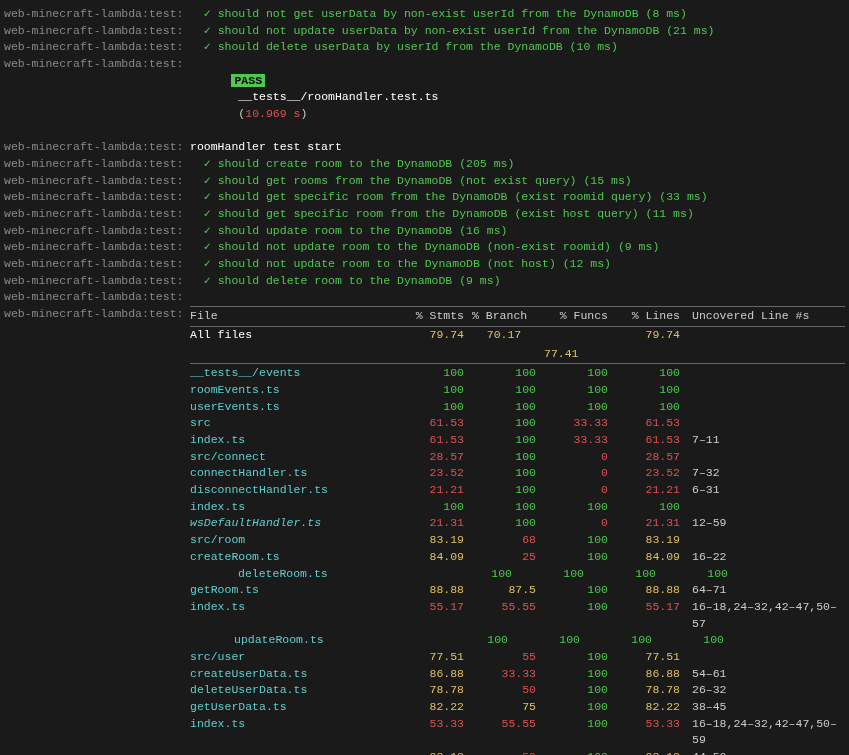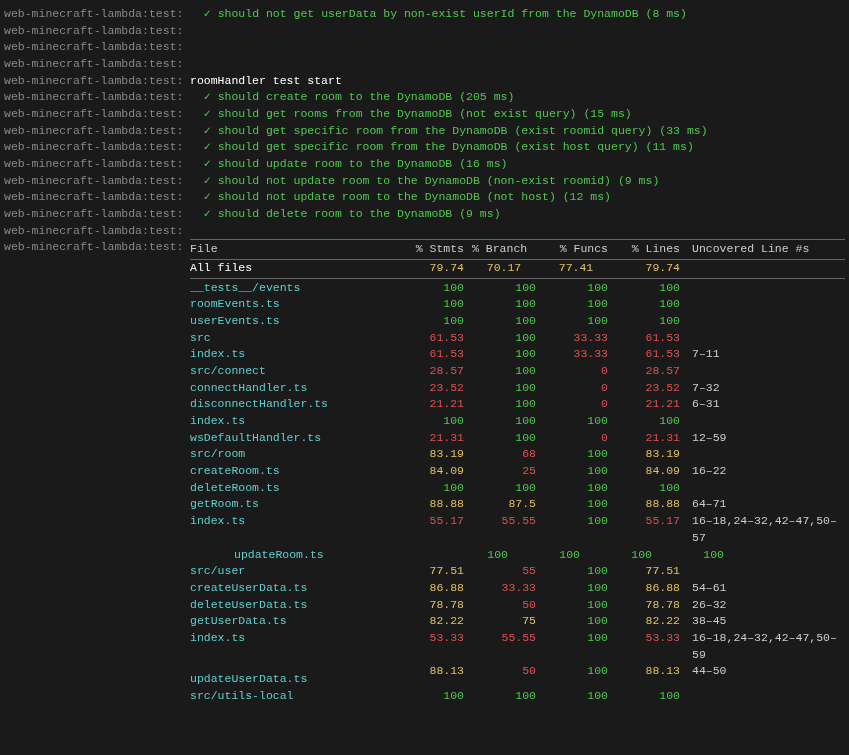--- a/index.html
+++ b/index.html
@@ -42,27 +42,34 @@
 <body>
 
 <div id="app">
 
   <div class="terminal-line">
     <span class="prefix">web-minecraft-lambda:test:</span>
     <span class="content green">  ✓ should not get userData by non-exist userId from the DynamoDB (8 ms)</span>
   </div>
   <div class="terminal-line">
     <span class="prefix">web-minecraft-lambda:test:</span>
-  </div>
-  <div class="terminal-line">
-    <span class="prefix">web-minecraft-lambda:test:</span>
-  </div>
-
-  <div class="terminal-line">
-    <span class="prefix">web-minecraft-lambda:test:</span>
+    <span class="content green">  ✓ should not update userData by non-exist userId from the DynamoDB (21 ms)</span>
+  </div>
+  <div class="terminal-line">
+    <span class="prefix">web-minecraft-lambda:test:</span>
+    <span class="content green">  ✓ should delete userData by userId from the DynamoDB (10 ms)</span>
+  </div>
+
+  <div class="terminal-line">
+    <span class="prefix">web-minecraft-lambda:test:</span>
+    <span class="content">
+      <span class="pass-badge">PASS</span>
+      <span class="white"> __tests__/roomHandler.test.ts</span>
+      <span style="color:#cccccc"> (</span><span class="pass-time">10.969 s</span><span style="color:#cccccc">)</span>
+    </span>
   </div>
 
   <div class="terminal-line">
     <span class="prefix">web-minecraft-lambda:test:</span>
     <span class="content white">roomHandler test start</span>
   </div>
 
   <div class="terminal-line">
     <span class="prefix">web-minecraft-lambda:test:</span>
     <span class="content green">  ✓ should create room to the DynamoDB (205 ms)</span>
@@ -112,21 +119,21 @@
         <span style="width:72px; min-width:72px; text-align:right; padding-right:8px; color:#cccccc;">% Funcs</span>
         <span style="width:72px; min-width:72px; text-align:right; padding-right:8px; color:#cccccc;">% Lines</span>
         <span style="flex:1; padding-left:4px; color:#cccccc;">Uncovered Line #s</span>
       </div>
 
       <div id="table-body">
           <div style="display: flex;">
     <span style="width:210px;min-width:210px;color:#ffffff;">All files</span>
     <span style="width:72px;min-width:72px;text-align:right;padding-right:8px;color:#e0c060;">79.74</span>
     <span style="width:72px;min-width:72px;text-align:center;padding-right:8px;color:#e0c060;">70.17</span>
-    <span style="width:72px;min-width:72px;text-align:center;padding-right:8px;color:#e0c060;">77.41</span>
+    <span style="width:72px;min-width:72px;text-align:left;padding-right:8px;color:#e0c060;margin-top:19px;">77.41</span>
     <span style="width:72px;min-width:72px;text-align:right;padding-right:8px;color:#e0c060;">79.74</span>
     <span style="flex:1;padding-left:4px;color:#cccccc;"></span>
   </div>
           <div style="border-top: 1px solid rgb(102, 102, 102); margin: 1px 0px;"></div>
           <div style="display: flex;">
     <span style="width:210px;min-width:210px;color:#5ecfcf;">  __tests__/events</span>
     <span style="width:72px;min-width:72px;text-align:right;padding-right:8px;color:#4ec94e;">100</span>
     <span style="width:72px;min-width:72px;text-align:right;padding-right:8px;color:#4ec94e;">100</span>
     <span style="width:72px;min-width:72px;text-align:right;padding-right:8px;color:#4ec94e;">100</span>
     <span style="width:72px;min-width:72px;text-align:right;padding-right:8px;color:#4ec94e;">100</span>
@@ -190,21 +197,21 @@
   </div>
           <div style="display: flex;">
     <span style="width:210px;min-width:210px;color:#5ecfcf;">    index.ts</span>
     <span style="width:72px;min-width:72px;text-align:right;padding-right:8px;color:#4ec94e;">100</span>
     <span style="width:72px;min-width:72px;text-align:right;padding-right:8px;color:#4ec94e;">100</span>
     <span style="width:72px;min-width:72px;text-align:right;padding-right:8px;color:#4ec94e;">100</span>
     <span style="width:72px;min-width:72px;text-align:right;padding-right:8px;color:#4ec94e;">100</span>
     <span style="flex:1;padding-left:4px;color:#cccccc;"></span>
   </div>
           <div style="display: flex;">
-    <span style="width:210px;min-width:210px;color:#5ecfcf;">    wsDefaultHandler.ts</span>
+    <span style="width:210px;min-width:210px;color:#5ecfcf;font-style:italic;">    wsDefaultHandler.ts</span>
     <span style="width:72px;min-width:72px;text-align:right;padding-right:8px;color:#e05050;">21.31</span>
     <span style="width:72px;min-width:72px;text-align:right;padding-right:8px;color:#4ec94e;">100</span>
     <span style="width:72px;min-width:72px;text-align:right;padding-right:8px;color:#e05050;">0</span>
     <span style="width:72px;min-width:72px;text-align:right;padding-right:8px;color:#e05050;">21.31</span>
     <span style="flex:1;padding-left:4px;color:#cccccc;">12–59</span>
   </div>
           <div style="display: flex;">
     <span style="width:210px;min-width:210px;color:#5ecfcf;">  src/room</span>
     <span style="width:72px;min-width:72px;text-align:right;padding-right:8px;color:#e0c060;">83.19</span>
     <span style="width:72px;min-width:72px;text-align:right;padding-right:8px;color:#e05050;">68</span>
@@ -214,21 +221,21 @@
   </div>
           <div style="display: flex;">
     <span style="width:210px;min-width:210px;color:#5ecfcf;">    createRoom.ts</span>
     <span style="width:72px;min-width:72px;text-align:right;padding-right:8px;color:#e0c060;">84.09</span>
     <span style="width:72px;min-width:72px;text-align:right;padding-right:8px;color:#e05050;">25</span>
     <span style="width:72px;min-width:72px;text-align:right;padding-right:8px;color:#4ec94e;">100</span>
     <span style="width:72px;min-width:72px;text-align:right;padding-right:8px;color:#e0c060;">84.09</span>
     <span style="flex:1;padding-left:4px;color:#cccccc;">16–22</span>
   </div>
           <div style="display: flex;">
-    <span style="width:210px;min-width:210px;color:#5ecfcf;">    deleteRoom.ts</span>
+    <span style="width:210px;min-width:210px;color:#5ecfcf;margin-left:48px;">    deleteRoom.ts</span>
     <span style="width:72px;min-width:72px;text-align:right;padding-right:8px;color:#4ec94e;">100</span>
     <span style="width:72px;min-width:72px;text-align:right;padding-right:8px;color:#4ec94e;">100</span>
     <span style="width:72px;min-width:72px;text-align:right;padding-right:8px;color:#4ec94e;">100</span>
     <span style="width:72px;min-width:72px;text-align:right;padding-right:8px;color:#4ec94e;">100</span>
     <span style="flex:1;padding-left:4px;color:#cccccc;"></span>
   </div>
           <div style="display: flex;">
     <span style="width:210px;min-width:210px;color:#5ecfcf;">    getRoom.ts</span>
     <span style="width:72px;min-width:72px;text-align:right;padding-right:8px;color:#e0c060;">88.88</span>
     <span style="width:72px;min-width:72px;text-align:right;padding-right:8px;color:#e0c060;">87.5</span>

